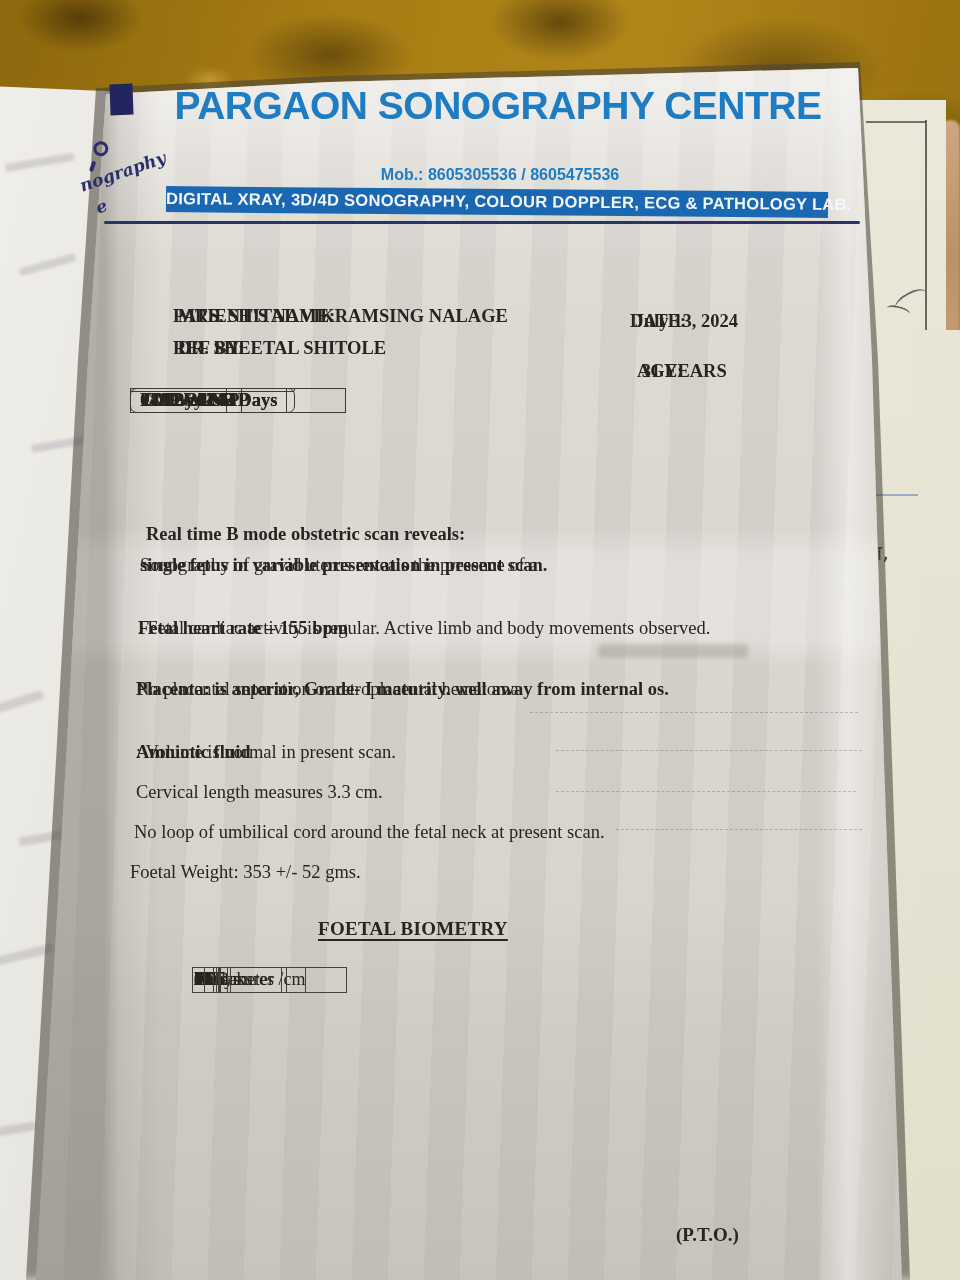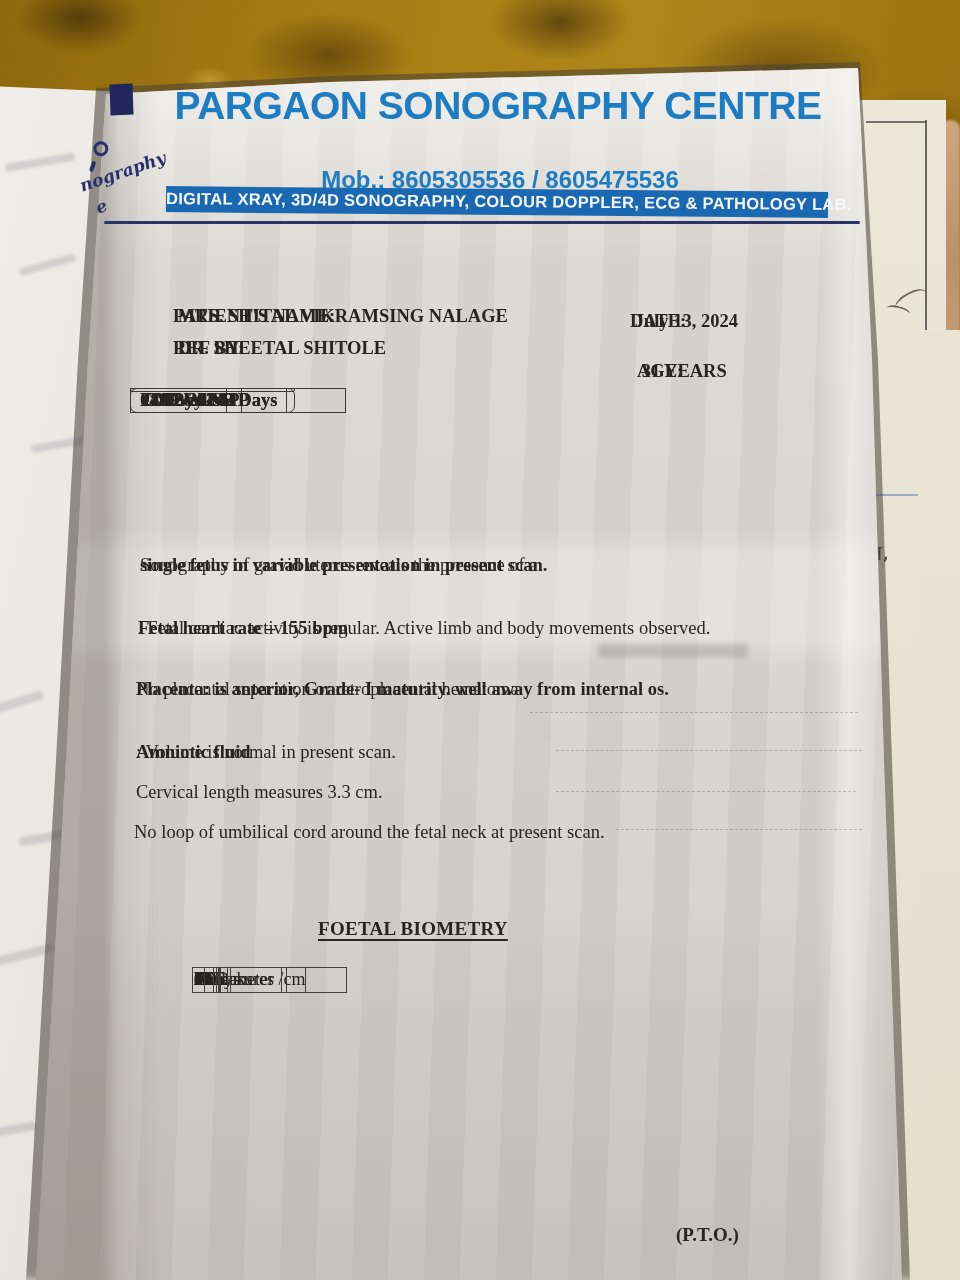--- a/index.html
+++ b/index.html
@@ -69,21 +69,21 @@
   .stamp-handle{left:16px;top:28px;width:4px;height:11px;background:#2c2f6b;border-radius:2px;transform:rotate(38deg);}
   .stamp-l1{left:0px;top:38px;font-family:"DejaVu Serif",serif;font-style:italic;font-weight:bold;font-size:17px;}
   .stamp-l2{left:8px;top:64px;font-family:"DejaVu Serif",serif;font-style:italic;font-weight:bold;font-size:17px;}
 
   .clinic-name{left:168px;top:84px;width:660px;text-align:center;
     font-family:"Liberation Sans",sans-serif;font-weight:bold;font-size:39px;
     color:#1e7cc3;letter-spacing:-.5px;white-space:nowrap;}
   .clinic-address{left:170px;top:142px;width:660px;text-align:center;
     font-family:"Liberation Sans",sans-serif;font-size:19px;color:#338fcd;letter-spacing:.4px;}
   .clinic-mobile{left:170px;top:166px;width:660px;text-align:center;
-    font-family:"Liberation Sans",sans-serif;font-weight:bold;font-size:24px;color:#1e7cc3;}
+    font-family:"Liberation Sans",sans-serif;font-weight:bold;font-size:16px;color:#1e7cc3;}
   .services-banner{left:166px;top:189px;width:662px;padding:3px 0 4px;text-align:center;
     font-family:"Liberation Sans",sans-serif;font-weight:bold;font-size:16.5px;color:#f4f7fb;
     background:#1a67b2;letter-spacing:.3px;transform:rotate(.5deg);white-space:nowrap;}
   .header-rule{left:104px;top:221px;width:756px;height:2.5px;background:#2a3366;border-radius:2px;}
 
   
   .report-title{left:284px;top:256px;width:300px;text-align:center;font-weight:bold;font-size:23px;
     letter-spacing:.5px;text-decoration:underline;text-underline-offset:4px;text-decoration-thickness:2px;color:#1f1c18;}
   .line{white-space:nowrap;font-weight:bold;margin-left:23px;}
   .patient-line{left:150px;top:306px;}
@@ -201,20 +201,21 @@
       </tr>
       <tr class="ga-r3">
         <td class="ga-c1">GA by USG</td>
         <td class="ga-c2">20 Wks 2 Days</td>
         <td class="ga-c3"></td>
         <td class="ga-c4"></td>
       </tr>
     </tbody>
       </table>
 
+    <div class="scan-heading">Real time B mode obstetric scan reveals:</div>
 
     <div class="para p1">
         <span>Sonography of gravid uterus reveals the presence of a </span>
         <span class="b">single fetus in variable presentation in present scan.</span>
       </div>
 
     <div class="para p2">
         <span class="b">Fetal heart rate – 155 bpm</span>
         <span>. Fetal cardiac activity is regular. Active limb and body movements observed.</span>
       </div>
@@ -224,20 +225,21 @@
         <span> No placental separation or retroplacental hematoma.</span>
       </div>
 
     <div class="para p4">
         <span class="b">Amniotic fluid</span>
         <span>: Volume is normal in present scan.</span>
       </div>
 
     <div class="para p5">Cervical length measures 3.3 cm.</div>
     <div class="para p6">No loop of umbilical cord around the fetal neck at present scan.</div>
+    <div class="para p7">Foetal Weight: 353 +/- 52 gms.</div>
 
     <div class="biometry-title">FOETAL BIOMETRY</div>
 
     <table class="bio-table">
       <tbody>
           <tr>
         <th class="bh1">Parameter</th>
         <th class="bh2">Measures /cm</th>
         <th class="bh3">Weeks</th>
         <th class="bh4">Days</th>

